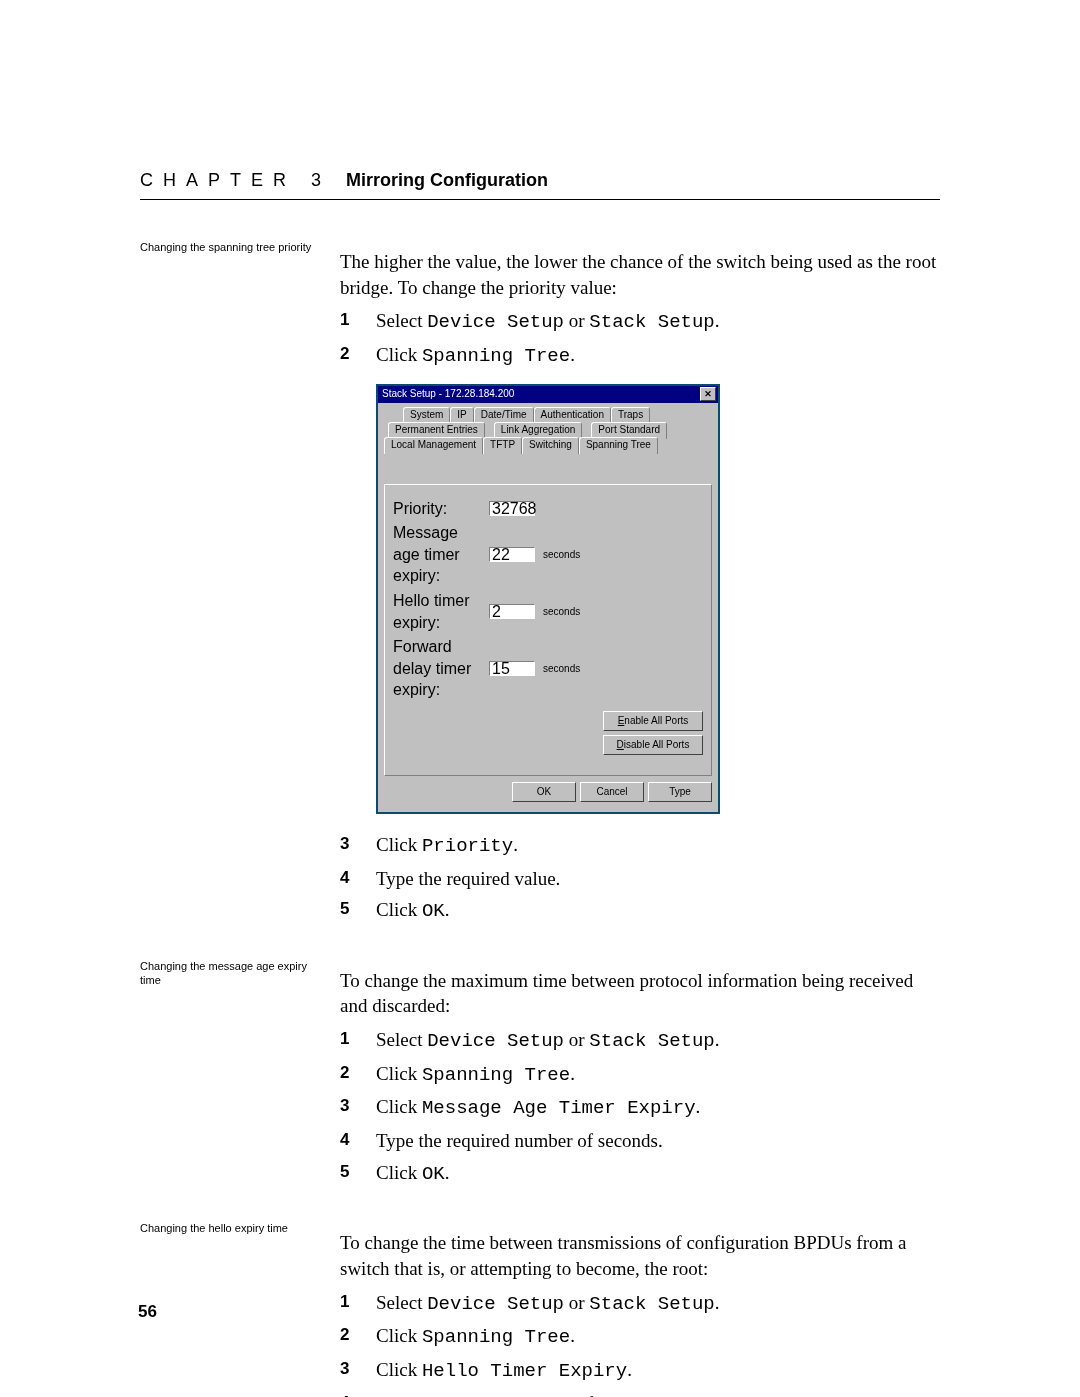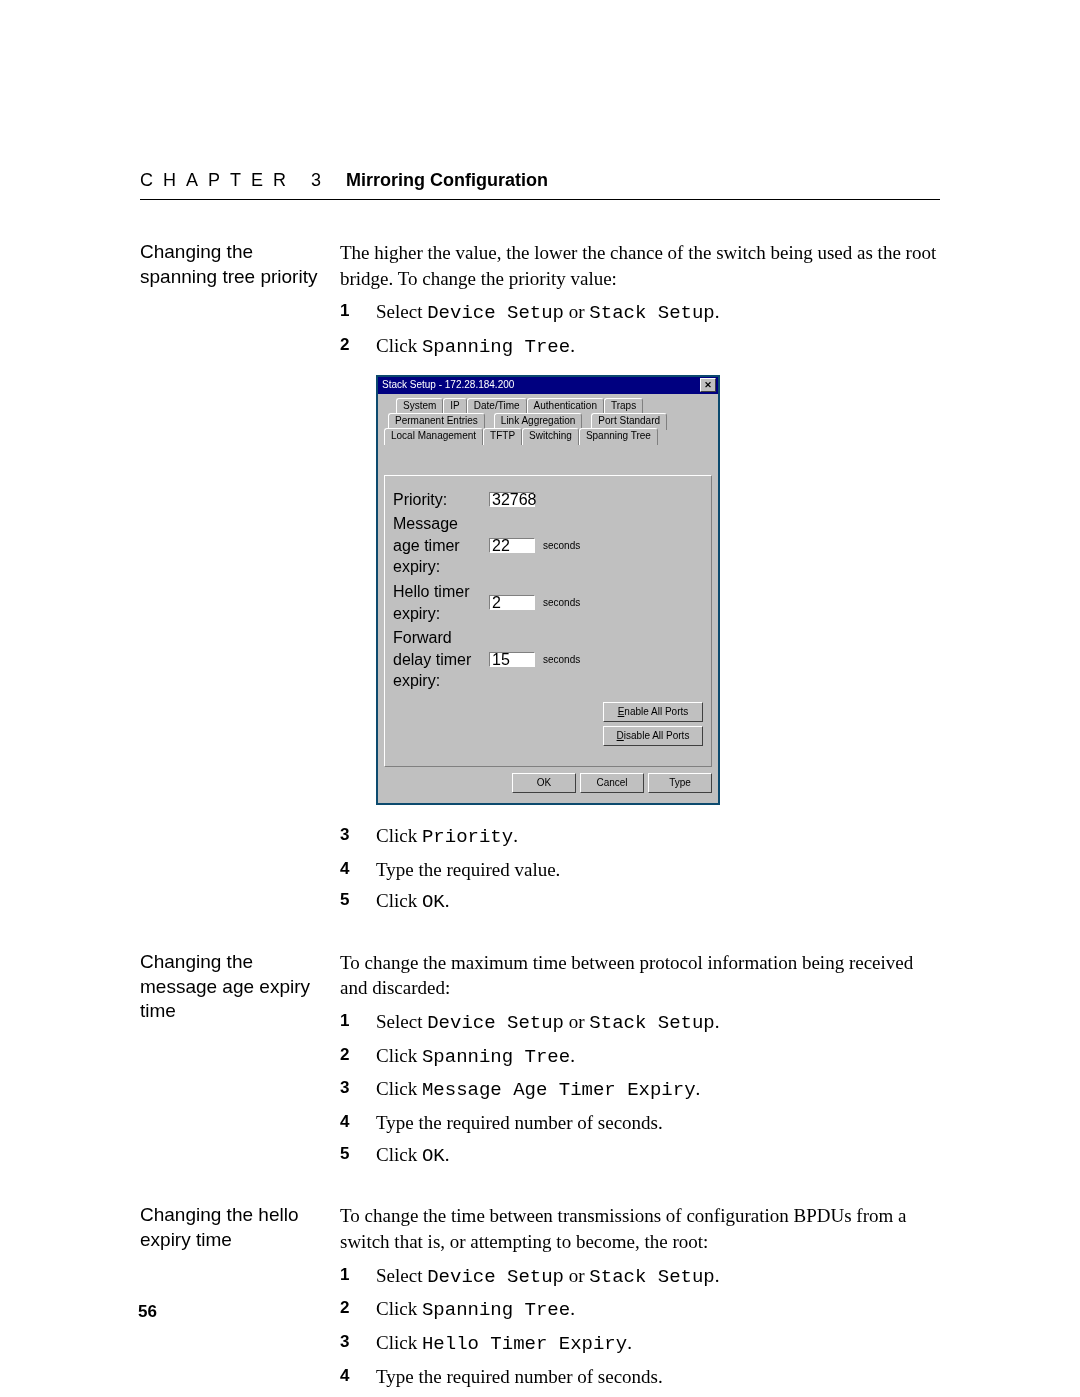--- a/index.html
+++ b/index.html
@@ -44,28 +44,29 @@
   }
   .section{
     display:flex;
     align-items:flex-start;
     margin-top:10px;
   }
   .side{
     width:190px;
     flex-shrink:0;
     font-family:Arial,Helvetica,sans-serif;
-    font-size:19px;
+    font-size:11px;
     line-height:1.3;
     padding-right:10px;
   }
   .main{
     flex:1;
     font-size:19px;
     line-height:1.35;
+    margin-top:9px;
   }
   ol.steps{
     margin:8px 0 0 0;
     padding:0;
     counter-reset:step;
     list-style:none;
   }
   ol.steps > li{
     counter-increment:step;
     position:relative;
@@ -242,21 +243,21 @@
       </ol>
 
       <div class="dialog-wrap">
         <div class="dialog">
           <div class="dlg-title">
             <span class="dlg-title-text">Stack Setup - 172.28.184.200</span>
             <div class="close-btn">✕</div>
           </div>
           <div class="dlg-body">
             <div class="tabs">
-              <div class="tab-row" style="top:0;left:12px;z-index:0;">
+              <div class="tab-row" style="top:0;left:19px;z-index:0;">
                 <div class="tab">System</div>
                 <div class="tab">IP</div>
                 <div class="tab">Date/Time</div>
                 <div class="tab">Authentication</div>
                 <div class="tab">Traps</div>
               </div>
               <div class="tab-row" style="top:15px;left:4px;z-index:1;gap:9px;">
                 <div class="tab">Permanent Entries</div>
                 <div class="tab">Link Aggregation</div>
                 <div class="tab">Port Standard</div>

